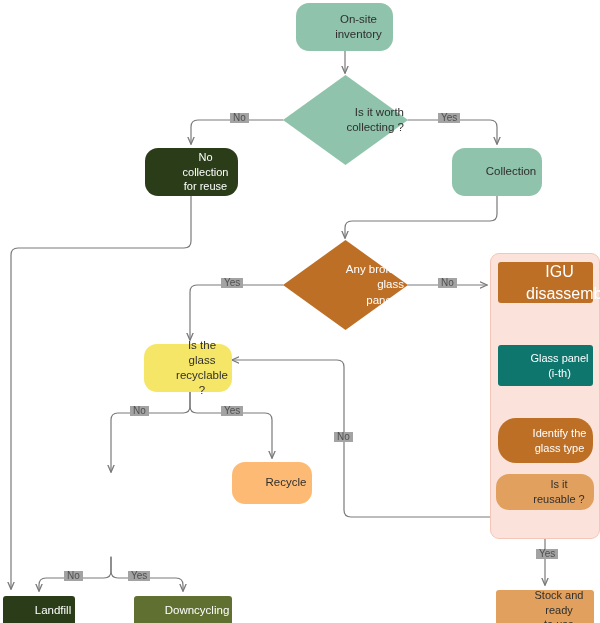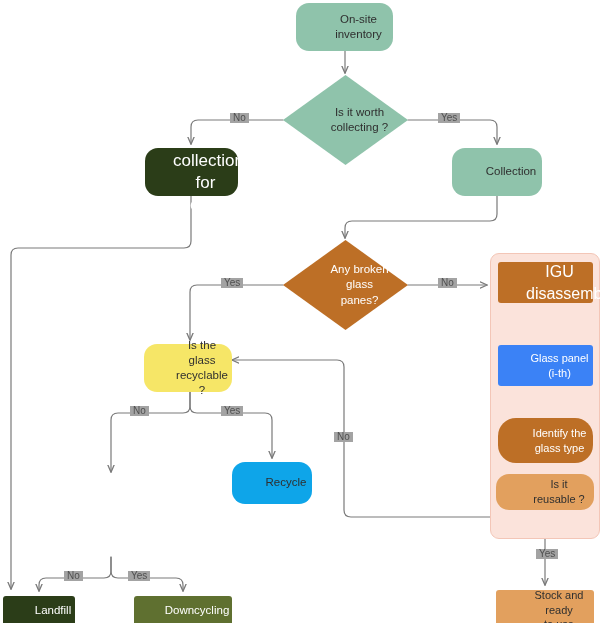--- a/index.html
+++ b/index.html
@@ -57,20 +57,21 @@
   .pill {
     border-radius: 13px;
   }
   .rect {
     border-radius: 3px;
   }
   
   .diamond {
     background: transparent !important;
     border: none !important;
+    text-align: right;
   }
   .diamond .dia-shape {
     position: absolute;
     left: 0; top: 0;
     width: 100%; height: 100%;
     z-index: 0;
   }
   .diamond .node-text {
     position: relative;
     z-index: 1;
@@ -160,21 +161,21 @@
   </div>
 
   <div class="node diamond" style="left:283px; top:75px; width:125px; height:90px; color:#2f2f2f; font-size:11.5px;">
     <svg class="dia-shape" viewBox="0 0 125 90" preserveAspectRatio="none">
       <polygon points="62.5,0 125,45 62.5,90 0,45" fill="#8fc3ab"></polygon>
     </svg>
     <span class="node-text">Is it worth
 collecting ?</span>
   </div>
 
-  <div class="node pill" style="left:145px; top:148px; width:93px; height:48px; background:#2b3d18; color:#ffffff; font-size:17px;">
+  <div class="node pill" style="left:145px; top:148px; width:93px; height:48px; background:#2b3d18; color:#ffffff; font-size:11px;">
     <span class="node-text">No collection
 for reuse</span>
   </div>
 
   <div class="node diamond" style="left:283px; top:240px; width:125px; height:90px; color:#ffffff; font-size:11.5px;">
     <svg class="dia-shape" viewBox="0 0 125 90" preserveAspectRatio="none">
       <polygon points="62.5,0 125,45 62.5,90 0,45" fill="#bd6f26"></polygon>
     </svg>
     <span class="node-text">Any broken
 glass
@@ -183,38 +184,38 @@
 
   <div class="node pill" style="left:452px; top:148px; width:90px; height:48px; background:#8fc3ab; color:#2f2f2f; font-size:11.5px;">
     <span class="node-text">Collection</span>
   </div>
 
   <div class="node pill" style="left:144px; top:344px; width:88px; height:48px; background:#f6e667; color:#2f2f2f; font-size:11.5px;">
     <span class="node-text">Is the glass
 recyclable ?</span>
   </div>
 
-  <div class="node pill" style="left:232px; top:462px; width:80px; height:42px; background:#0ea5e9; color:#2f2f2f; font-size:11.5px;">
+  <div class="node pill" style="left:232px; top:462px; width:80px; height:42px; background:#fdba74; color:#2f2f2f; font-size:11.5px;">
     <span class="node-text">Recycle</span>
   </div>
 
 
   <div class="node rect" style="left:3px; top:596px; width:72px; height:30px; background:#2b3d18; color:#ffffff; font-size:11.5px;">
     <span class="node-text">Landfill</span>
   </div>
 
   <div class="node rect" style="left:134px; top:596px; width:98px; height:30px; background:#5f7030; color:#ffffff; font-size:11.5px;">
     <span class="node-text">Downcycling</span>
   </div>
 
   <div class="node rect" style="left:498px; top:262px; width:95px; height:41px; background:#bd6f26; color:#ffffff; font-size:16px;">
     <span class="node-text">IGU disassembly</span>
   </div>
 
-  <div class="node rect" style="left:498px; top:345px; width:95px; height:41px; background:#3b82f6; color:#ffffff; font-size:11px;">
+  <div class="node rect" style="left:498px; top:345px; width:95px; height:41px; background:#0f766e; color:#ffffff; font-size:11px;">
     <span class="node-text">Glass panel (i-th)</span>
   </div>
 
   <div class="node rect" style="left:498px; top:418px; width:95px; height:45px; background:#bd6f26; color:#ffffff; font-size:11px;border-radius:18px;">
     <span class="node-text">Identify the
 glass type</span>
   </div>
 
   <div class="node pill" style="left:496px; top:474px; width:98px; height:36px; background:#e2a05e; color:#2f2f2f; font-size:11px;text-align:center;">
     <span class="node-text">Is it reusable ?</span>

